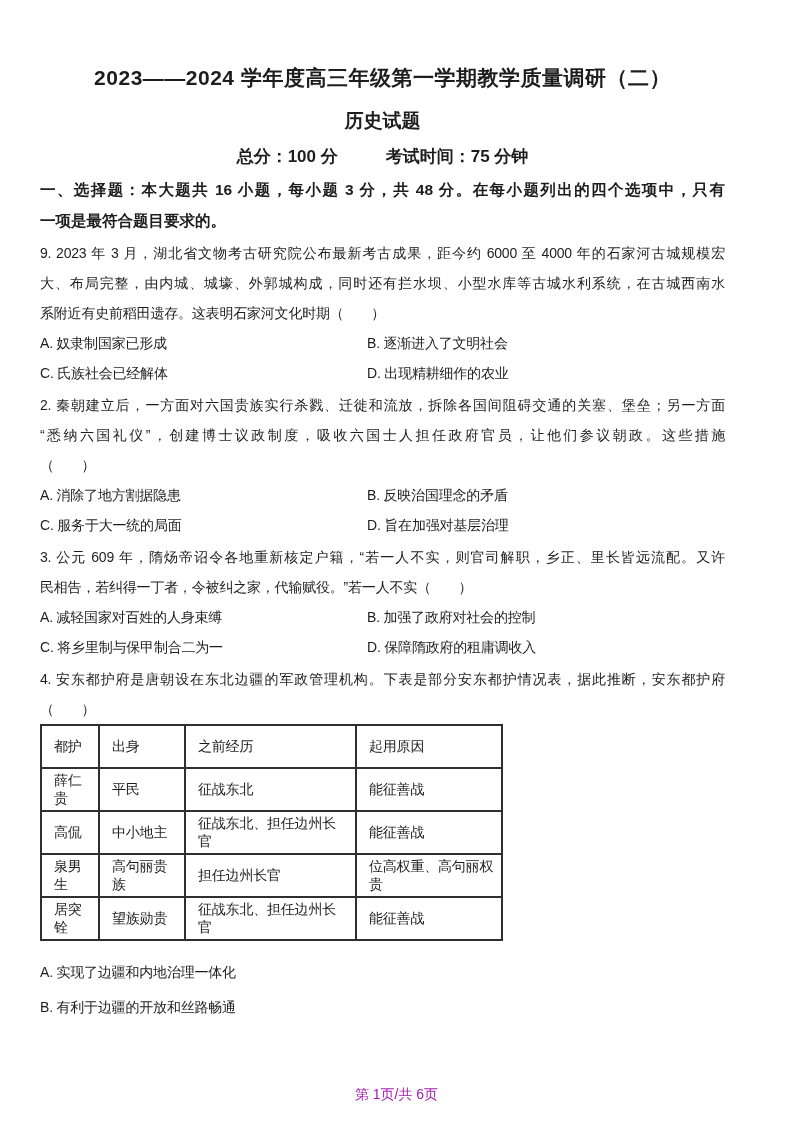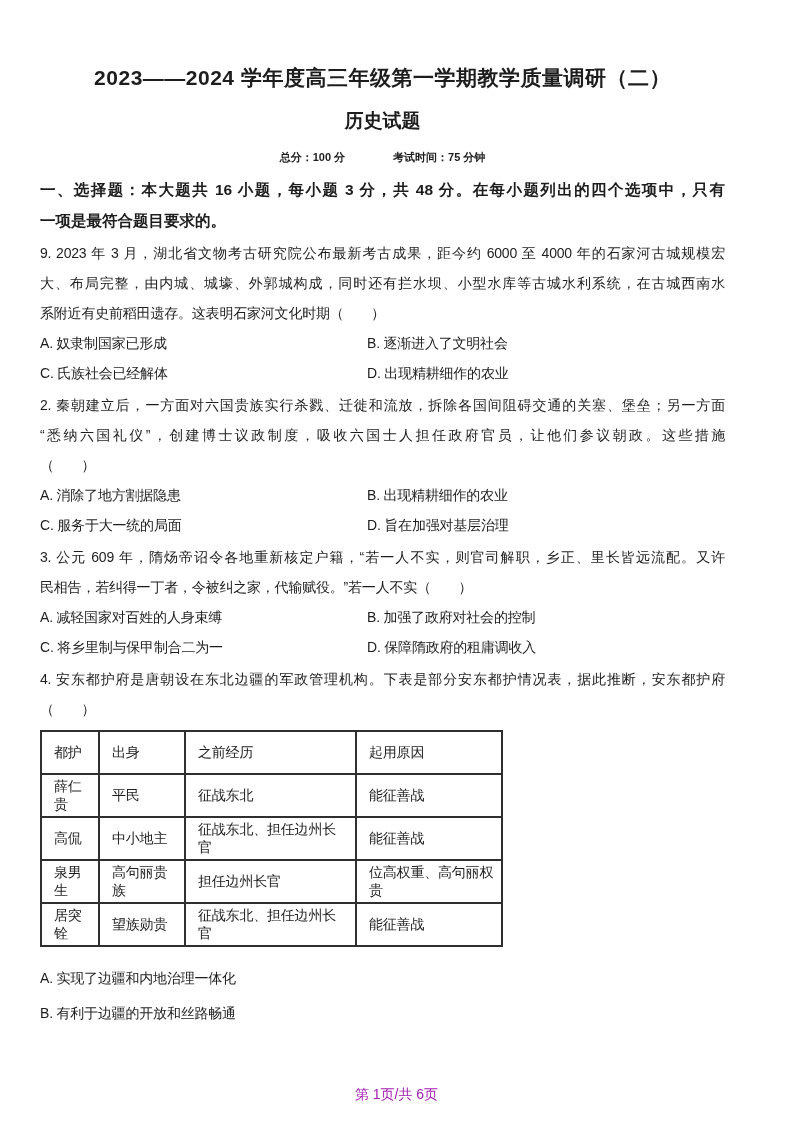--- a/index.html
+++ b/index.html
@@ -26,21 +26,21 @@
     font-size: 19px;
     font-weight: 700;
     text-align: center;
     margin-top: 16px;
     line-height: 26px;
   }
   .scoreline {
     display: flex;
     justify-content: center;
     gap: 48px;
-    font-size: 11px;
+    font-size: 17px;
     font-weight: 700;
     margin-top: 12px;
     line-height: 22px;
   }
   .section-header { margin-top: 6px; }
   .section-header .ln {
     font-size: 15.5px;
     font-weight: 700;
     line-height: 31px;
     letter-spacing: 0;
@@ -58,21 +58,20 @@
   .optrow {
     display: flex;
     font-size: 14px;
     line-height: 30px;
     letter-spacing: -0.2px;
   }
   .optl { flex: none; width: 327px; }
   .optr { flex: 1; }
   table.duhu {
     border-collapse: collapse;
-    margin-top: 6px;
   }
   table.duhu th, table.duhu td {
     border: 2px solid #2f2f2f;
     font-size: 14px;
     font-weight: 400;
     text-align: left;
     vertical-align: middle;
     height: 41px;
     padding: 0 6px 0 12px;
     letter-spacing: -0.2px;
@@ -124,21 +123,21 @@
       <span class="optr">D. 出现精耕细作的农业</span>
     </div>
   </div>
 
   <div class="q">
     <div class="ln fill">2. 秦朝建立后，一方面对六国贵族实行杀戮、迁徙和流放，拆除各国间阻碍交通的关塞、堡垒；另一方面</div>
     <div class="ln fill">“悉纳六国礼仪”，创建博士议政制度，吸收六国士人担任政府官员，让他们参议朝政。这些措施</div>
     <div class="ln">（　　）</div>
     <div class="optrow">
       <span class="optl">A. 消除了地方割据隐患</span>
-      <span class="optr">B. 出现精耕细作的农业</span>
+      <span class="optr">B. 反映治国理念的矛盾</span>
     </div>
     <div class="optrow">
       <span class="optl">C. 服务于大一统的局面</span>
       <span class="optr">D. 旨在加强对基层治理</span>
     </div>
   </div>
 
   <div class="q">
     <div class="ln fill">3. 公元 609 年，隋炀帝诏令各地重新核定户籍，“若一人不实，则官司解职，乡正、里长皆远流配。又许</div>
     <div class="ln">民相告，若纠得一丁者，令被纠之家，代输赋役。”若一人不实（　　）</div>

